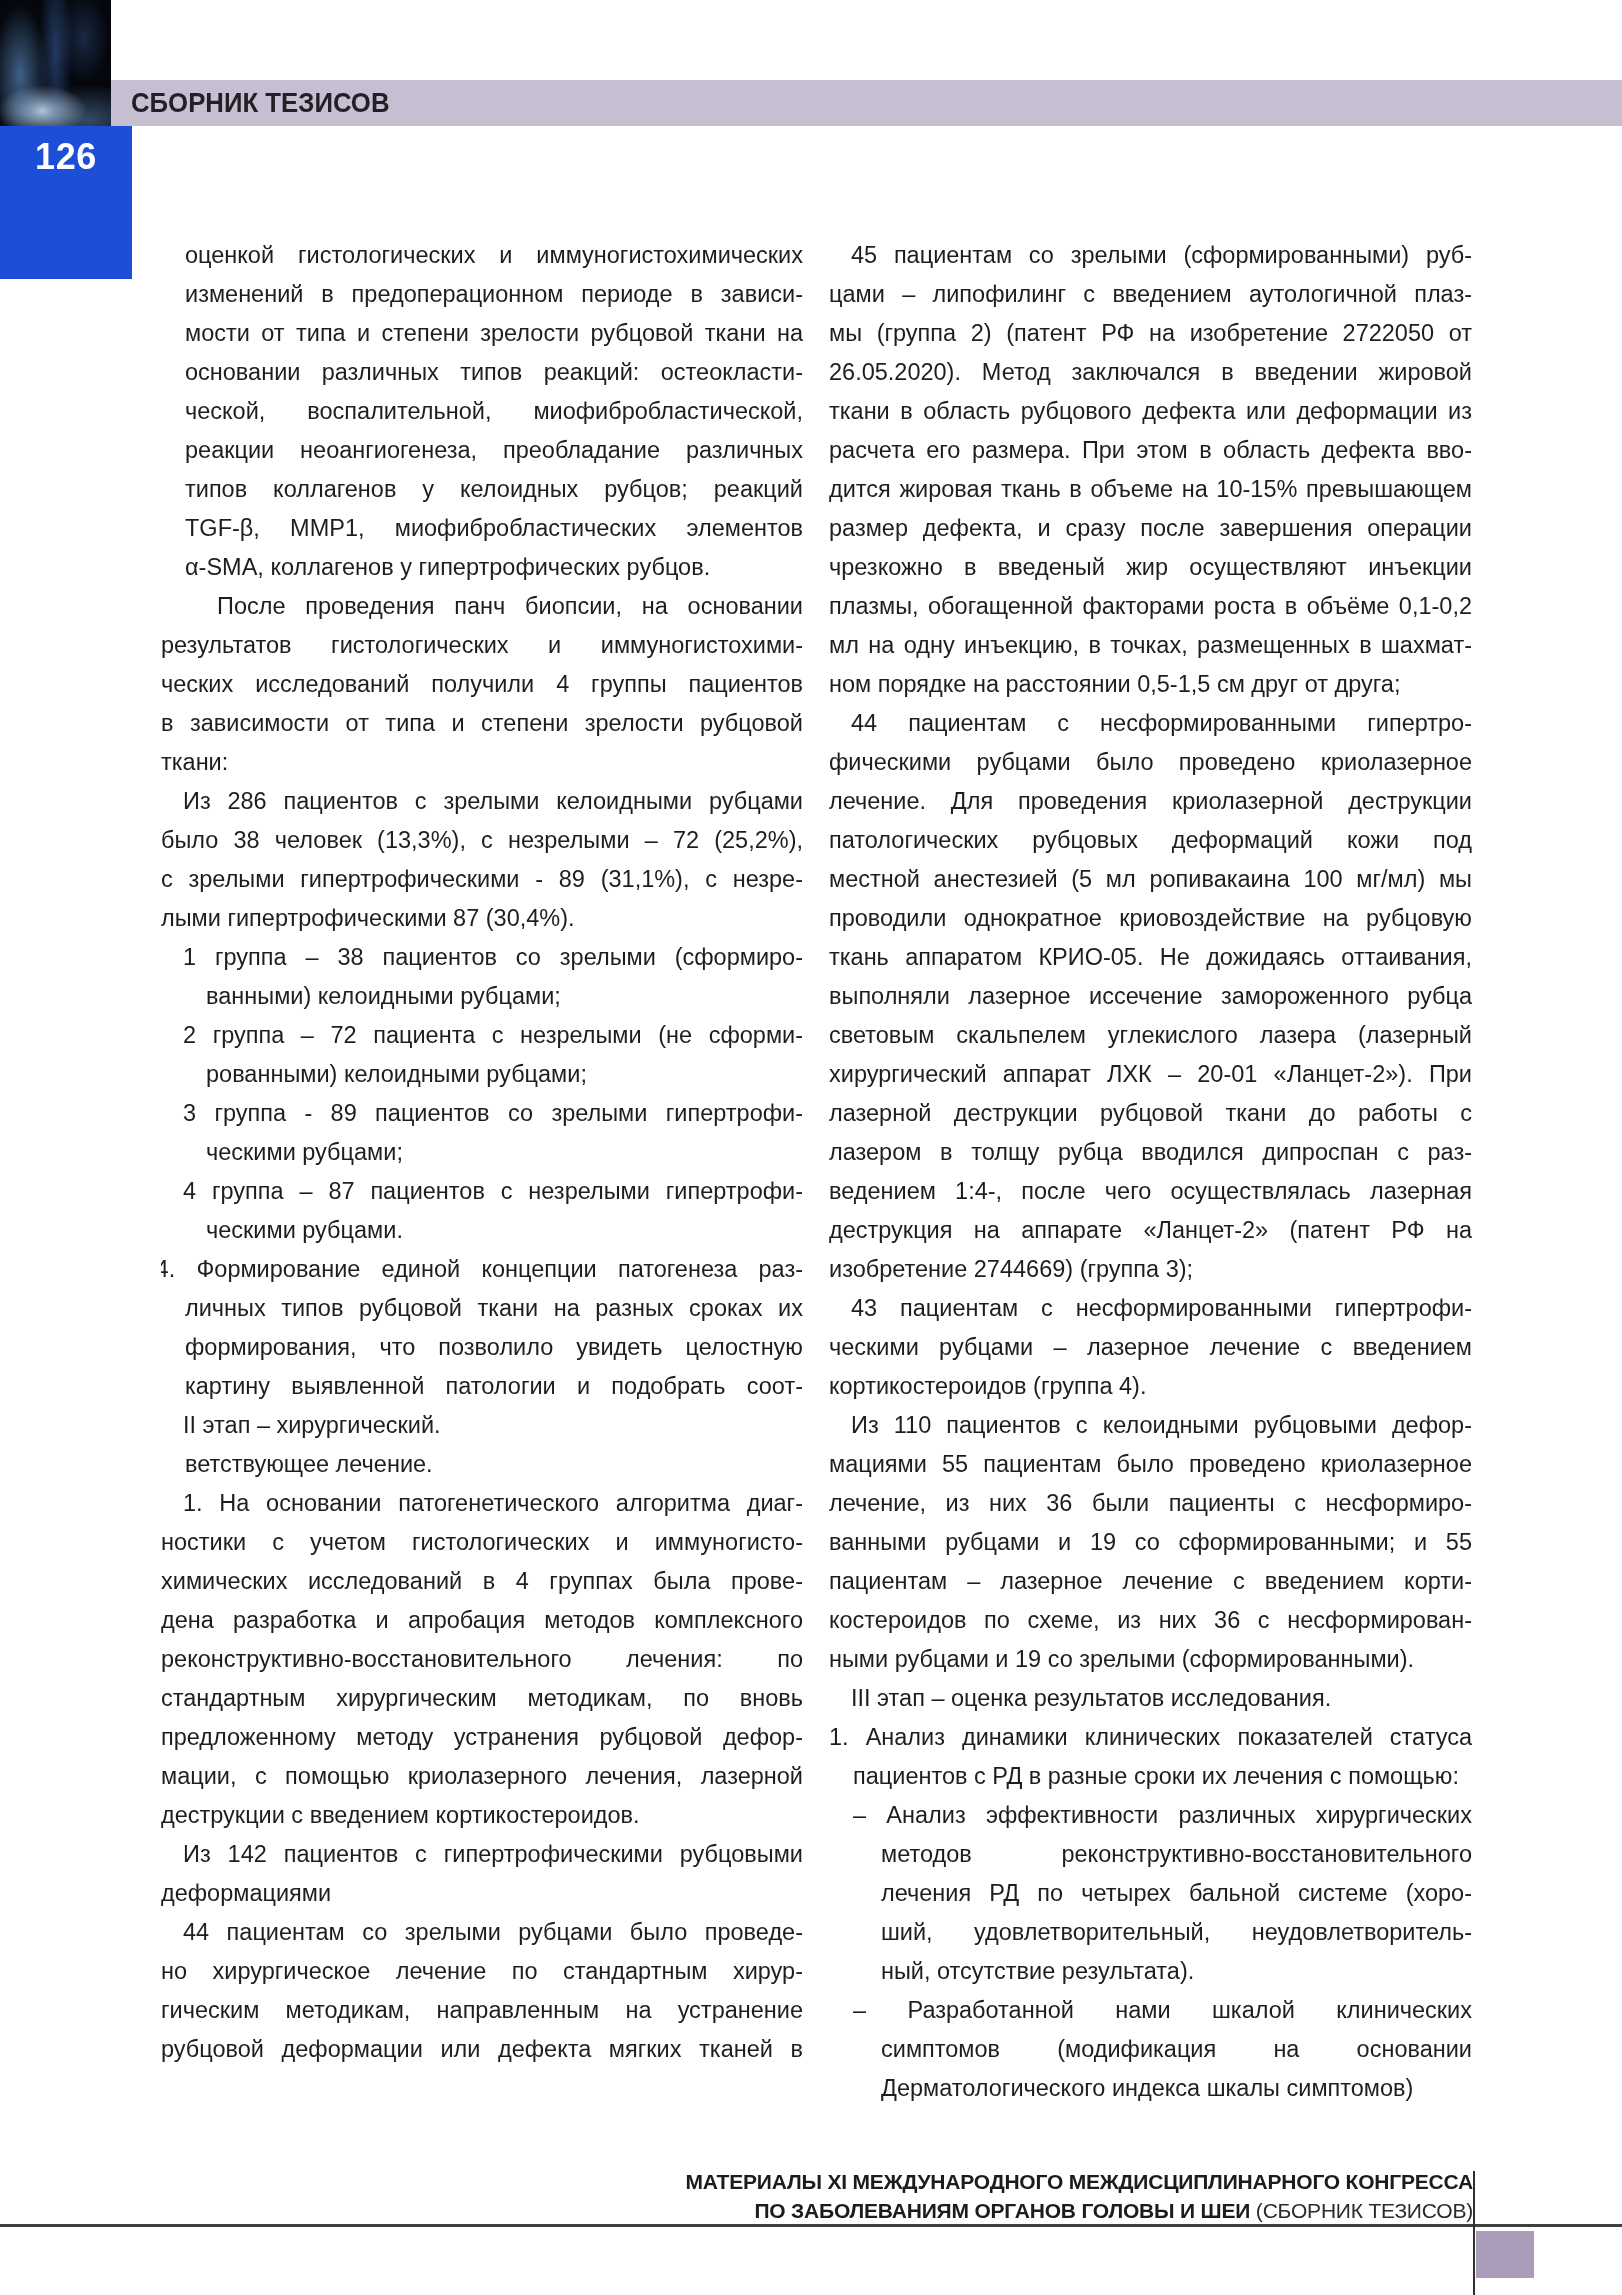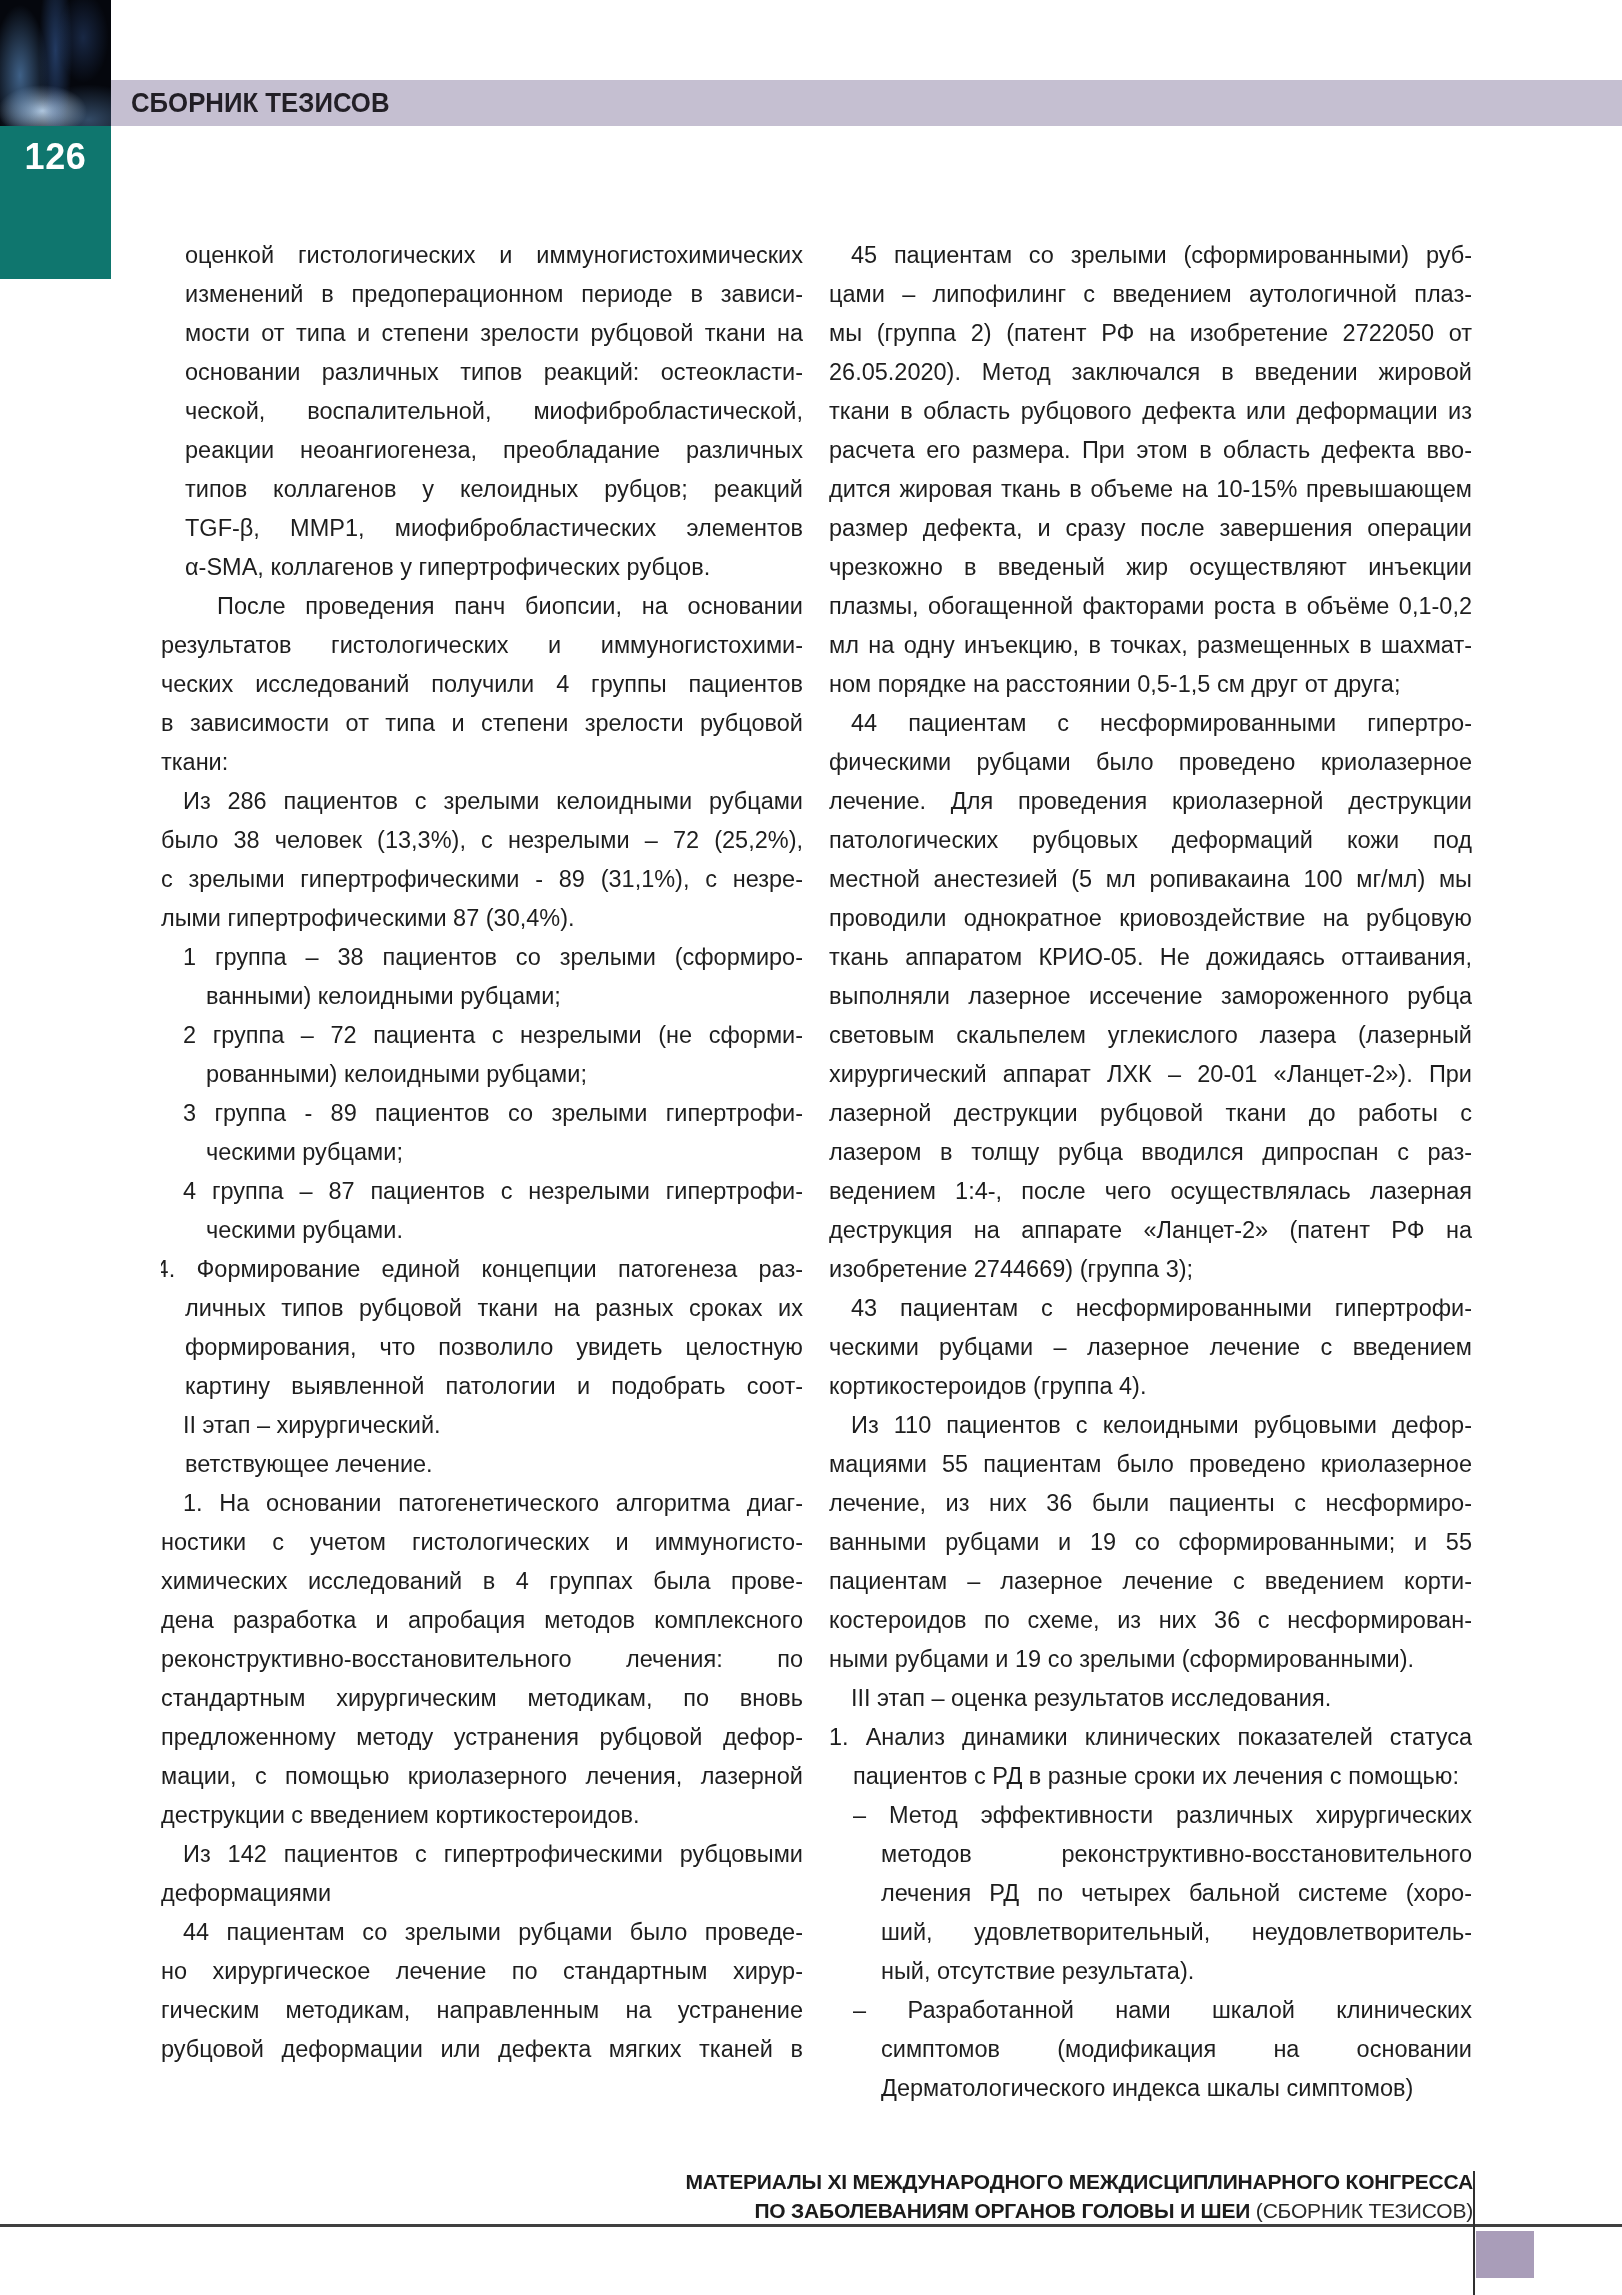--- a/index.html
+++ b/index.html
@@ -28,22 +28,22 @@
     display:flex;align-items:center;
   }
   .band-title{
     margin-left:20px;
     font-size:28px;font-weight:bold;color:#221f26;
     letter-spacing:0px;
     transform:scaleX(.92);transform-origin:left center;
     white-space:nowrap;
   }
   .pagenum-block{
-    position:absolute;left:0;top:126px;width:111px;height:153px;
-    background:#0f766e;
+    position:absolute;left:0;top:126px;width:132px;height:153px;
+    background:#1d4ed8;
     text-align:center;
   }
   .pagenum{
     display:inline-block;margin-top:13.4px;
     font-size:36px;font-weight:bold;color:#ffffff;line-height:1;
     letter-spacing:0.7px;
   }
   
   .col{
     position:absolute;top:236px;
@@ -179,21 +179,21 @@
     <div class="ln i">Из 110 пациентов с келоидными рубцовыми дефор-</div>
     <div class="ln m">мациями 55 пациентам было проведено криолазерное</div>
     <div class="ln m">лечение, из них 36 были пациенты с несформиро-</div>
     <div class="ln m">ванными рубцами и 19 со сформированными; и 55</div>
     <div class="ln m">пациентам – лазерное лечение с введением корти-</div>
     <div class="ln m">костероидов по схеме, из них 36 с несформирован-</div>
     <div class="ln m last">ными рубцами и 19 со зрелыми (сформированными).</div>
     <div class="ln i last">III этап – оценка результатов исследования.</div>
     <div class="ln m">1. Анализ динамики клинических показателей статуса</div>
     <div class="ln h last">пациентов с РД в разные сроки их лечения с помощью:</div>
-    <div class="ln d1">– Метод эффективности различных хирургических</div>
+    <div class="ln d1">– Анализ эффективности различных хирургических</div>
     <div class="ln d2">методов реконструктивно-восстановительного</div>
     <div class="ln d2">лечения РД по четырех бальной системе (хоро-</div>
     <div class="ln d2">ший, удовлетворительный, неудовлетворитель-</div>
     <div class="ln d2 last">ный, отсутствие результата).</div>
     <div class="ln d1">– Разработанной нами шкалой клинических</div>
     <div class="ln d2">симптомов (модификация на основании</div>
     <div class="ln d2 last">Дерматологического индекса шкалы симптомов)</div>
   </div>
 
 <div class="footer-text">

